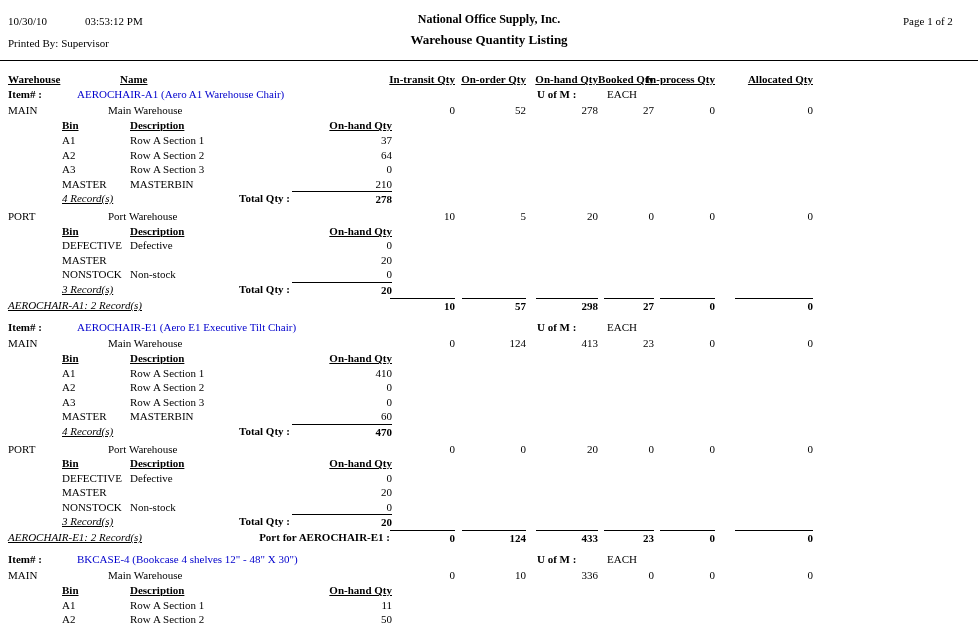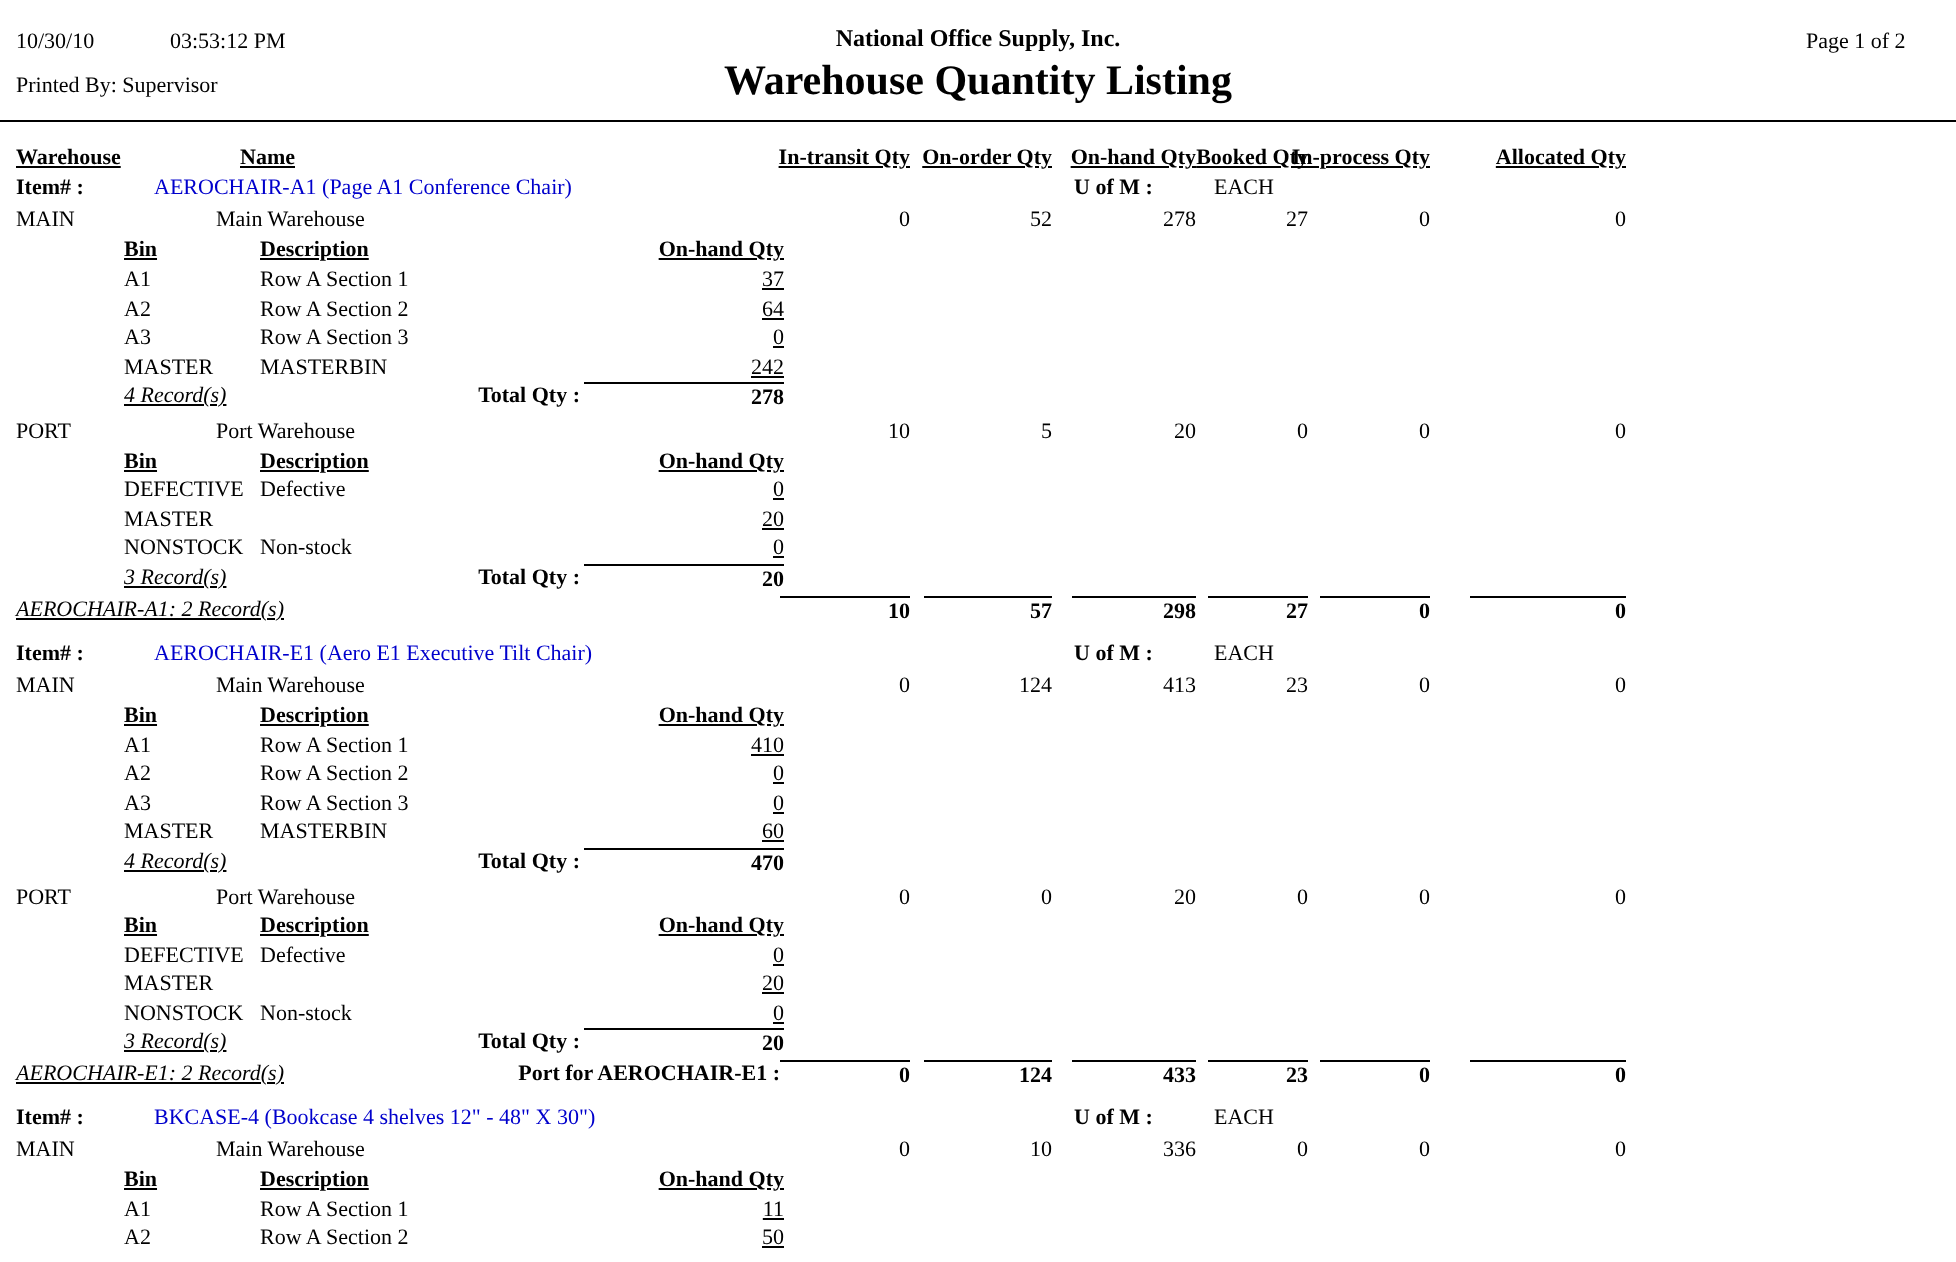--- a/index.html
+++ b/index.html
@@ -13,42 +13,42 @@
   .row span{position:absolute;top:0;white-space:nowrap;display:block;}
   .b{font-weight:bold;}
   .i{font-style:italic;text-decoration:underline;}
   .u{text-decoration:underline;}
   .blue{color:#0000cc;}
   .center{left:0;width:978px;text-align:center;}
   .x8{left:8px;} .x62{left:62px;} .x77{left:77px;} .x108{left:108px;}
   .x120{left:120px;} .x130{left:130px;}
   .uml{left:537px;font-weight:bold;}
   .umv{left:607px;}
-  .bq{left:292px;width:100px;text-align:right;text-decoration:underline;}
+  .bq{left:292px;width:100px;text-align:right;}
   .bqh{left:292px;width:100px;text-align:right;font-weight:bold;text-decoration:underline;}
   .tl{left:160px;width:130px;text-align:right;font-weight:bold;}
   .tfl{left:120px;width:270px;text-align:right;font-weight:bold;}
   .tq{left:292px;width:100px;text-align:right;font-weight:bold;border-top:1px solid #000;}
   .q0{left:390px;width:65px;text-align:right;}
   .q1{left:462px;width:64px;text-align:right;}
   .q2{left:536px;width:62px;text-align:right;}
   .q3{left:604px;width:50px;text-align:right;}
   .q4{left:660px;width:55px;text-align:right;}
   .q5{left:735px;width:78px;text-align:right;}
   .h0{left:380px;width:75px;text-align:right;}
   .h1{left:452px;width:74px;text-align:right;}
   .h2{left:526px;width:72px;text-align:right;}
   .h3{left:586px;width:68px;text-align:right;}
   .h4{left:630px;width:85px;text-align:right;}
   .h5{left:728px;width:85px;text-align:right;}
   .hq{font-weight:bold;text-decoration:underline;}
   .ol{border-top:1px solid #000;}
   .rule{position:absolute;left:0;top:60px;width:978px;border-top:1px solid #000;height:0;}
   .company{top:12px;font-size:12px;}
-  .title{top:31px;font-size:21px;line-height:18px;}
+  .title{top:31px;font-size:13px;line-height:18px;}
 </style>
 </head>
 <body>
 
 <div class="abs" style="left:8px;top:14px;">10/30/10</div>
 <div class="abs" style="left:85px;top:14px;">03:53:12 PM</div>
 <div class="abs b center company">National Office Supply, Inc.</div>
 <div class="abs" style="left:903px;top:14px;">Page 1 of 2</div>
 <div class="abs" style="left:8px;top:36px;">Printed By: Supervisor</div>
 <div class="abs b center title">Warehouse Quantity Listing</div>
@@ -60,21 +60,21 @@
   <span class="h0 hq">In-transit Qty</span>
   <span class="h1 hq">On-order Qty</span>
   <span class="h2 hq">On-hand Qty</span>
   <span class="h3 hq">Booked Qty</span>
   <span class="h4 hq">In-process Qty</span>
   <span class="h5 hq">Allocated Qty</span>
 </div>
 
 <div class="row" style="top:87px;">
   <span class="x8 b">Item# :</span>
-  <span class="x77 blue">AEROCHAIR-A1 (Page A1 Conference Chair)</span>
+  <span class="x77 blue">AEROCHAIR-A1 (Aero A1 Warehouse Chair)</span>
   <span class="uml">U of M :</span>
   <span class="umv">EACH</span>
 </div>
 <div class="row" style="top:103px;">
   <span class="x8">MAIN</span>
   <span class="x108">Main Warehouse</span>
   <span class="q0">0</span>
   <span class="q1">52</span>
   <span class="q2">278</span>
   <span class="q3">27</span>
@@ -97,21 +97,21 @@
   <span class="bq">64</span>
 </div>
 <div class="row" style="top:162px;">
   <span class="x62">A3</span>
   <span class="x130">Row A Section 3</span>
   <span class="bq">0</span>
 </div>
 <div class="row" style="top:177px;">
   <span class="x62">MASTER</span>
   <span class="x130">MASTERBIN</span>
-  <span class="bq">242</span>
+  <span class="bq">210</span>
 </div>
 <div class="row" style="top:191px;">
   <span class="x62 i">4 Record(s)</span>
   <span class="tl">Total Qty :</span>
   <span class="tq">278</span>
 </div>
 <div class="row" style="top:209px;">
   <span class="x8">PORT</span>
   <span class="x108">Port Warehouse</span>
   <span class="q0">10</span>

